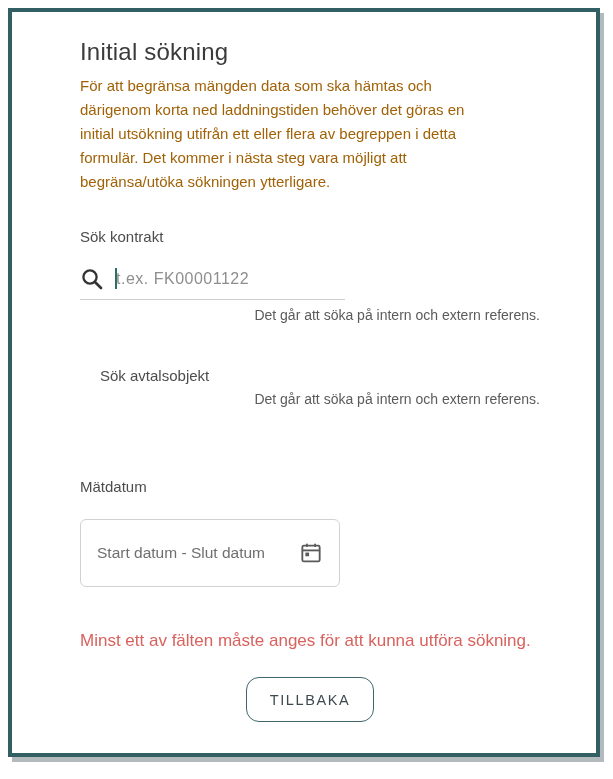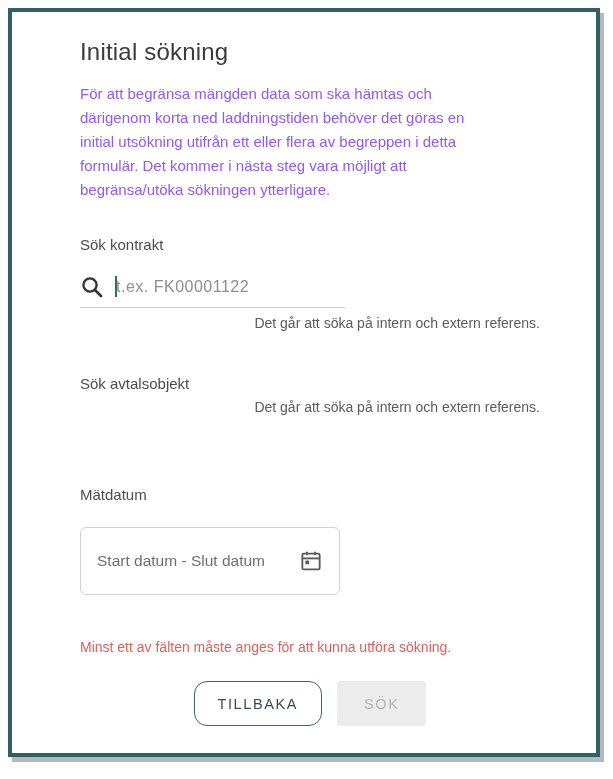--- a/index.html
+++ b/index.html
@@ -20,33 +20,33 @@
   .content {
     padding: 26px 56px 0 68px;
   }
   .title {
     font-size: 24px;
     font-weight: 400;
     color: #3b3b3b;
     letter-spacing: 0.2px;
   }
   .description {
-    margin-top: 16px;
+    margin-top: 8px;
     font-size: 15px;
     line-height: 24px;
-    color: #8b5cf6;
+    color: #a16207;
     white-space: pre-line;
     max-width: 472px;
   }
   .field-label {
     font-size: 15px;
     color: #4c4c4c;
   }
   .label-contract { margin-top: 34px; }
-  .label-object   { margin-top: 44px; }
+  .label-object   { margin-top: 44px; margin-left: 20px; }
   .label-date     { margin-top: 71px; }
   .input-row {
     position: relative;
     margin-top: 22px;
     width: 265px;
     display: flex;
     align-items: center;
     padding-bottom: 8px;
     border-bottom: 1px solid #cfcfcf;
   }
@@ -94,21 +94,21 @@
   }
   .date-box input::placeholder { color: #6f6f6f; opacity: 1; }
   .cal-btn {
     flex: 0 0 auto;
     width: 26px; height: 26px;
     border: none; background: transparent;
     padding: 0; cursor: pointer;
   }
   .error-text {
     margin-top: 44px;
-    font-size: 14px;
+    font-size: 17px;
     color: #d9625e;
   }
   .actions {
     margin-top: 26px;
     display: flex;
     justify-content: center;
     align-items: center;
     gap: 15px;
   }
   .btn {
@@ -174,17 +174,16 @@
           <line x1="15.8" y1="3.4" x2="15.8" y2="6.4"></line>
           <rect x="6.8" y="11.6" width="3.4" height="3.4" fill="#5a5a5a" stroke="none"></rect>
         </svg>
       </button>
     </div>
 
     <div class="error-text">Minst ett av fälten måste anges för att kunna utföra sökning.</div>
 
     <div class="actions">
       <button class="btn btn-back">TILLBAKA</button>
-      <button class="btn btn-search" disabled="">SÖK</button>
     </div>
 
   </div>
 </div>
 
 </body></html>

